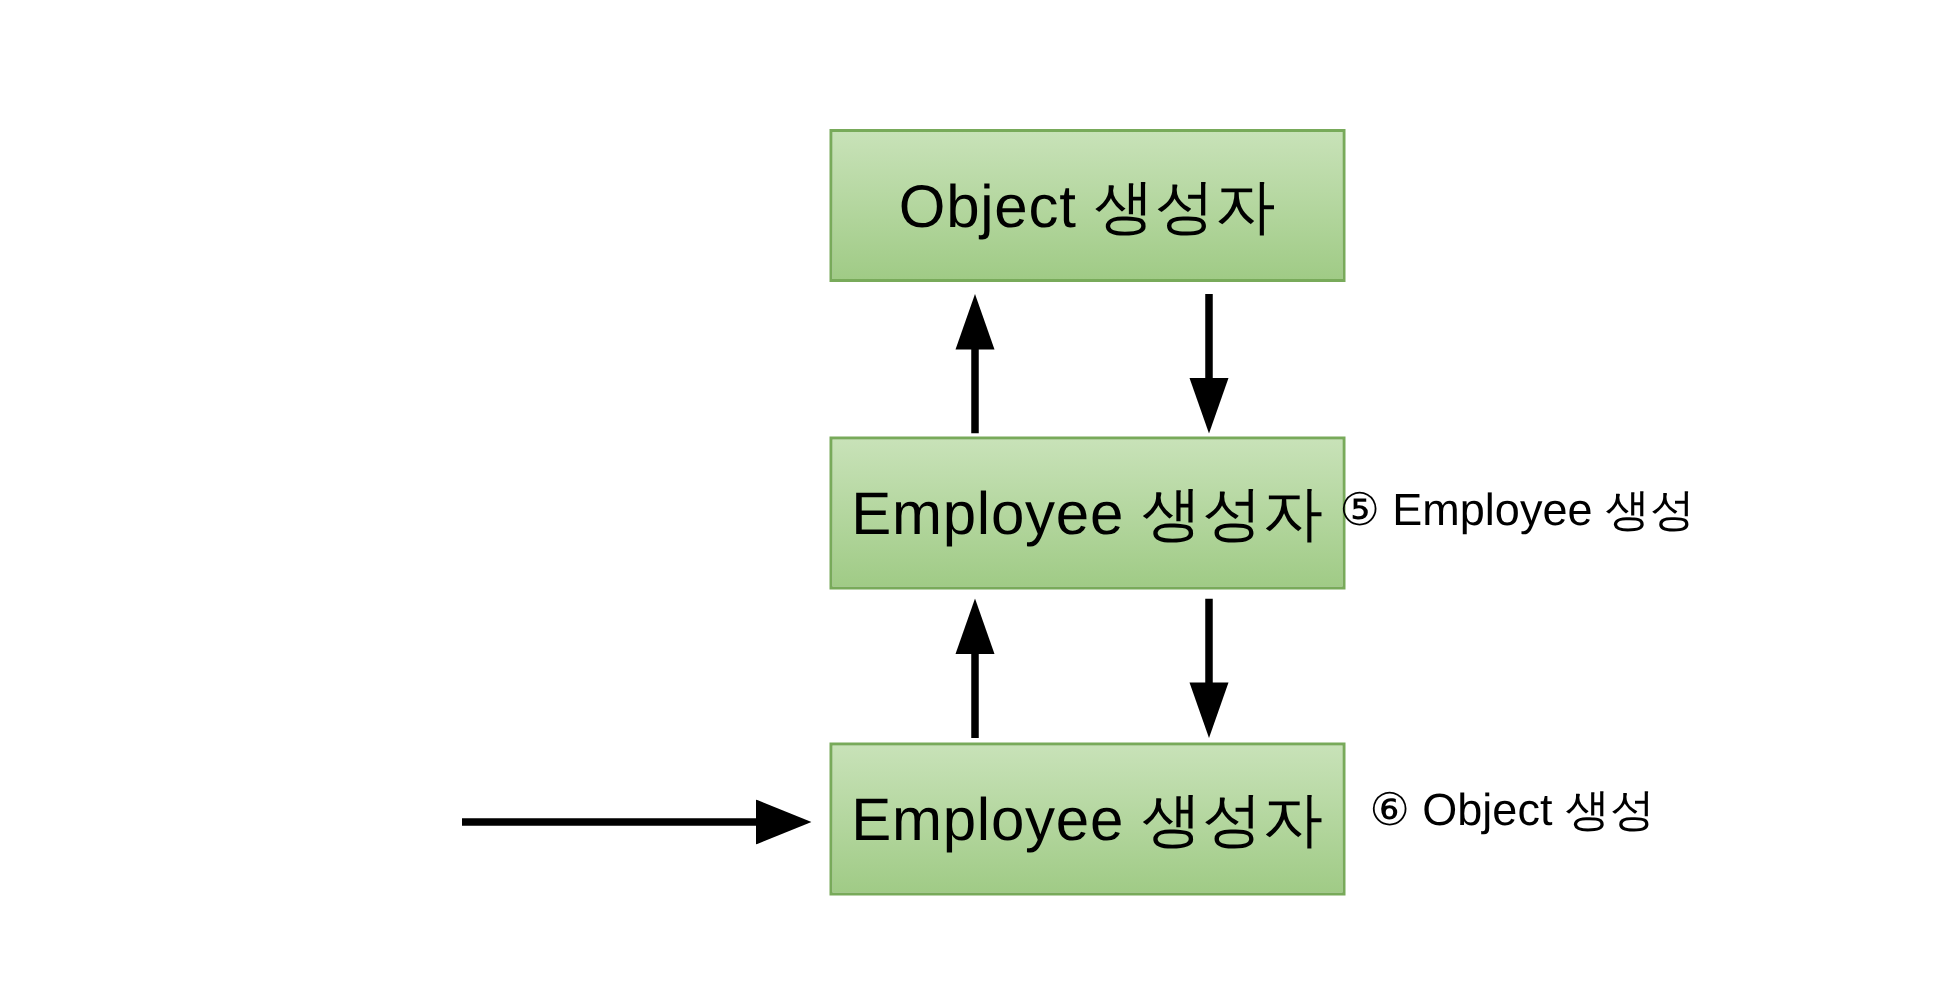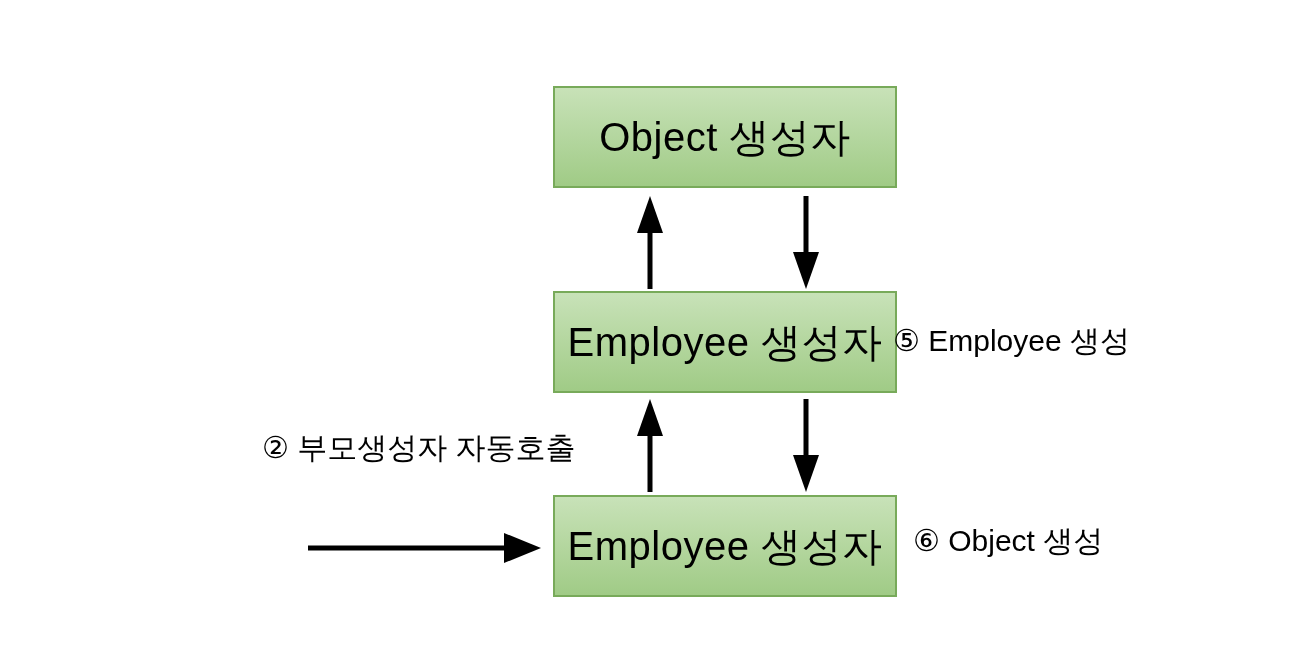--- a/index.html
+++ b/index.html
@@ -93,18 +93,17 @@
   <svg class="arrow" id="arrow-down-2" width="30" height="93" viewBox="0 0 30 93" aria-hidden="true">
     <rect x="12.5" y="0" width="5" height="58"></rect>
     <polygon points="15,93 2,56 28,56"></polygon>
   </svg>
 
   <svg class="arrow" id="arrow-right-new" width="233" height="30" viewBox="0 0 233 30" aria-hidden="true">
     <rect x="0" y="12.5" width="198" height="5"></rect>
     <polygon points="196,0 233,15 196,30"></polygon>
   </svg>
 
-  <div class="side-label" id="label-step2">② 부모생성자 자동호출</div>
 
   <div class="side-label" id="label-step5">⑤ Employee 생성</div>
   <div class="side-label" id="label-step6">⑥ Object 생성</div>
 
 </div>
 
 </body></html>

